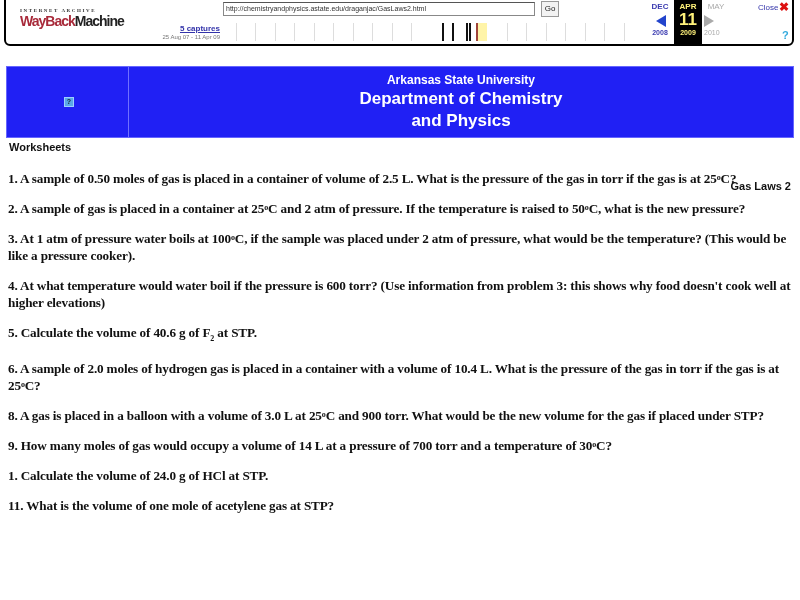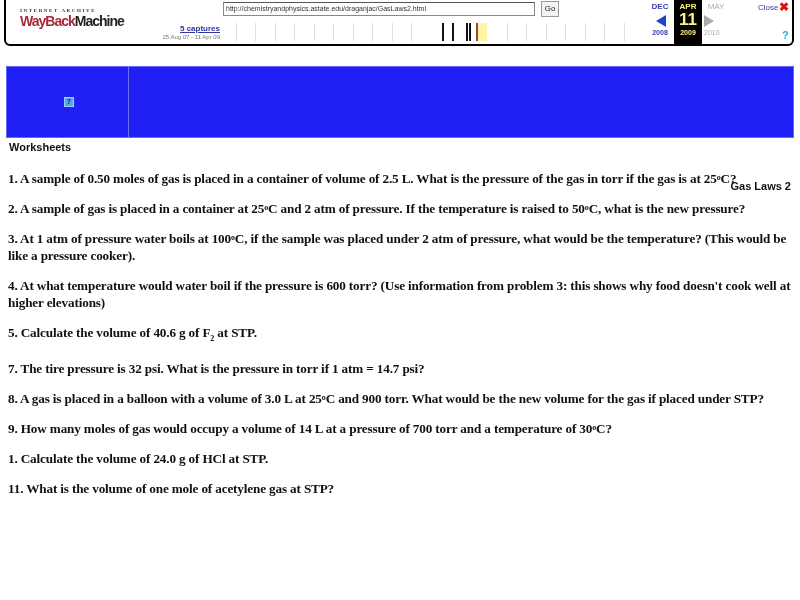--- a/index.html
+++ b/index.html
@@ -148,29 +148,34 @@
   <a class="wb-close">Close</a>
   <span class="wb-close-x">✖</span>
   <a class="wb-help">Help</a>
   <span class="wb-help-q">?</span>
 </div>
 
 <div class="banner">
   <div class="banner-left">
     <div class="banner-img">?</div>
   </div>
+  <div class="banner-text">
+    <div class="banner-uni">Arkansas State University</div>
+    <div class="banner-dept">Department of Chemistry</div>
+    <div class="banner-dept">and Physics</div>
+  </div>
 </div>
 
 <div class="subhead-left">Worksheets</div>
 <div class="subhead-right">Gas Laws 2</div>
 
 <div class="questions">
   <p class="q"><span>1. A sample of 0.50 moles of gas is placed in a container of volume of 2.5 L.  What is the pressure of the gas in torr if the gas is at 25</span><sup>o</sup><span>C?</span></p>
   <p class="q"><span>2. A sample of gas is placed in a container at 25</span><sup>o</sup><span>C and 2 atm of pressure.  If the temperature is raised to 50</span><sup>o</sup><span>C, what is the new pressure?</span></p>
   <p class="q"><span>3. At 1 atm of pressure water boils at 100</span><sup>o</sup><span>C, if the sample was placed under 2 atm of pressure, what would be the temperature?  (This would be like a pressure cooker).</span></p>
   <p class="q"><span>4. At what temperature would water boil if the pressure is 600 torr? (Use information from problem 3:  this shows why food doesn't cook well at higher elevations)</span></p>
   <p class="q"><span>5. Calculate the volume of 40.6 g of F</span><sub>2</sub><span> at STP.</span></p>
-  <p class="q"><span>7. The tire pressure is 32 psi.  What is the pressure in torr if 1 atm = 14.7 psi?</span></p>
+  <p class="q"><span>6. A sample of 2.0 moles of hydrogen gas is placed in a container with a volume of 10.4 L.  What is the pressure of the gas in torr if the gas is at 25</span><sup>o</sup><span>C?</span></p>
   <p class="q"><span>8. A gas is placed in a balloon with a volume of 3.0 L at 25</span><sup>o</sup><span>C and 900 torr.  What would be the new volume for the gas if placed under STP?</span></p>
   <p class="q"><span>9. How many moles of gas would occupy a volume of 14 L at a  pressure of 700 torr and a temperature of 30</span><sup>o</sup><span>C?</span></p>
   <p class="q"><span>1. Calculate the volume of 24.0 g of HCl at STP.</span></p>
   <p class="q"><span>11. What is the volume of one mole of acetylene gas at STP?</span></p>
 </div>
 
 </body></html>

